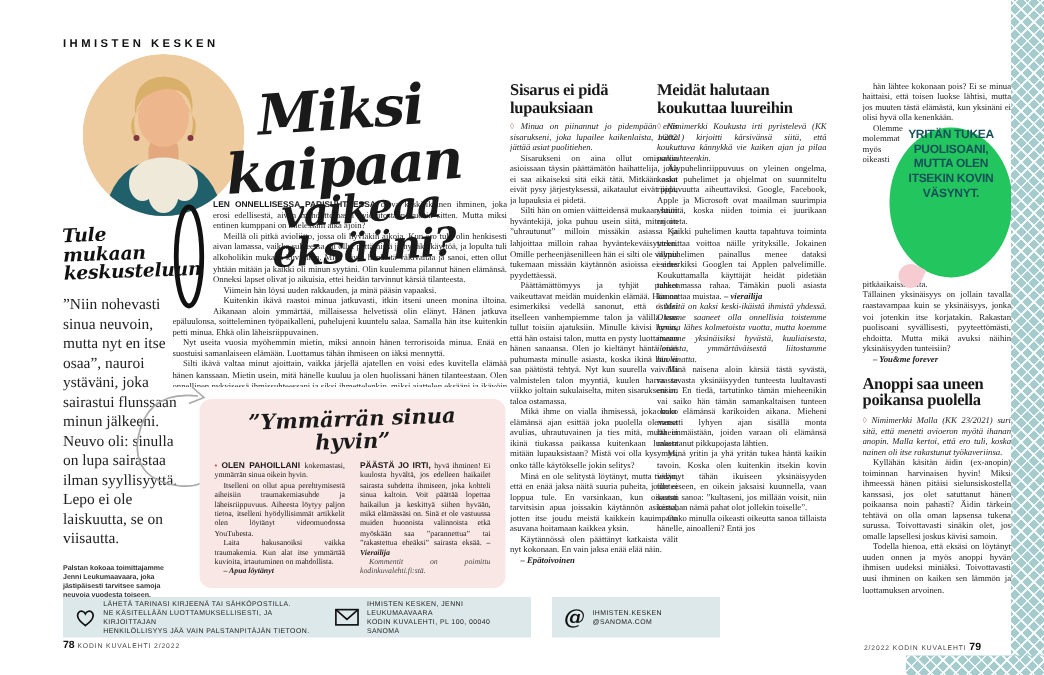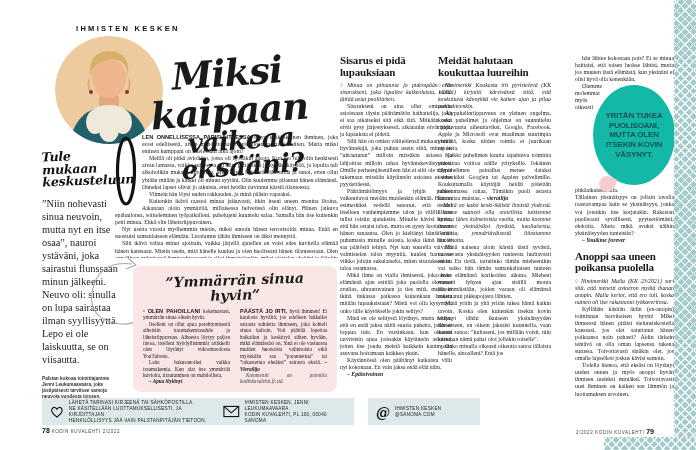--- a/index.html
+++ b/index.html
@@ -2,21 +2,21 @@
 <html><head>
 <meta charset="utf-8">
 <style>
   * { margin:0; padding:0; box-sizing:border-box; }
   html,body { width:696px; height:450px; }
   body { font-family:"Liberation Serif", serif; background:#ffffff; position:relative; overflow:hidden; color:#1a1a1a; }
 
   .abs { position:absolute; }
 
   
-  .kicker { left:42px; top:24px; font-family:"Liberation Sans",sans-serif; font-size:7.5px; font-weight:bold; letter-spacing:2.3px; color:#111;margin-left:34px; }
+  .kicker { left:42px; top:24px; font-family:"Liberation Sans",sans-serif; font-size:7.5px; font-weight:bold; letter-spacing:2.3px; color:#111; }
 
   
   .portrait { left:55px; top:36px; width:108px; height:108px; border-radius:50%; overflow:hidden; }
 
   
   .sidebar { left:42px; top:150px; width:82px; }
   .script { font-family:"DejaVu Serif","Liberation Serif",serif; font-style:italic; font-weight:bold; }
   .sidebar .side-head { font-size:12.5px; line-height:12.5px; color:#111; transform:rotate(-2deg); letter-spacing:-0.2px; }
   .sidebar .side-quote { margin-top:9px; font-size:10.3px; line-height:13px; color:#222; }
   .sidebar .side-note { margin-top:10px; width:78px; font-family:"Liberation Sans",sans-serif; font-weight:bold; font-size:4.7px; line-height:6.2px; color:#333; }
@@ -53,21 +53,21 @@
   .colA { left:340px; width:112px; }
   .colB { left:438px; width:113px; }
   .colC { left:575px; width:99px; }
   .col h3 { font-size:11px; line-height:11.5px; letter-spacing:-0.2px; margin-bottom:4px; font-weight:bold; text-align:left; }
   .col h3.second { margin-top:7px; }
   .col p { text-indent:7px; }
   .col p.opener { text-indent:0; font-style:italic; }
   .diamond { color:#b98c87; font-style:normal; }
 
   
-  .bubble { float:right; width:82px; height:100px; margin:2px -1px 6px 4px; background:#14b8a6; border-radius:50%; shape-outside:ellipse(43px 52px at 50% 50%); display:flex; align-items:center; justify-content:center; position:relative; }
+  .bubble { float:right; width:82px; height:100px; margin:2px -1px 6px 4px; background:#22c55e; border-radius:50%; shape-outside:ellipse(43px 52px at 50% 50%); display:flex; align-items:flex-start; justify-content:center; position:relative; }
   .bubble-text { font-family:"Liberation Sans",sans-serif; font-weight:bold; font-size:8px; line-height:9.6px; letter-spacing:-0.2px; color:#17505a; text-align:center; white-space:pre-line; text-indent:0; }
   .bubble-tail { position:absolute; left:6px; bottom:-7px; width:16px; height:16px; background:#f6ccd2; border-radius:2px 80% 80% 80%; transform:rotate(115deg); }
 
   
   .chevron { background-color:#a6cbcd; background-image:
       repeating-linear-gradient(45deg, rgba(255,255,255,0.85) 0 1.2px, transparent 1.2px 6px),
       repeating-linear-gradient(-45deg, rgba(255,255,255,0.85) 0 1.2px, transparent 1.2px 6px); }
   .strip { left:674px; top:0; width:22px; height:450px; }
   .corner { left:604px; top:437px; width:92px; height:13px; }
 

